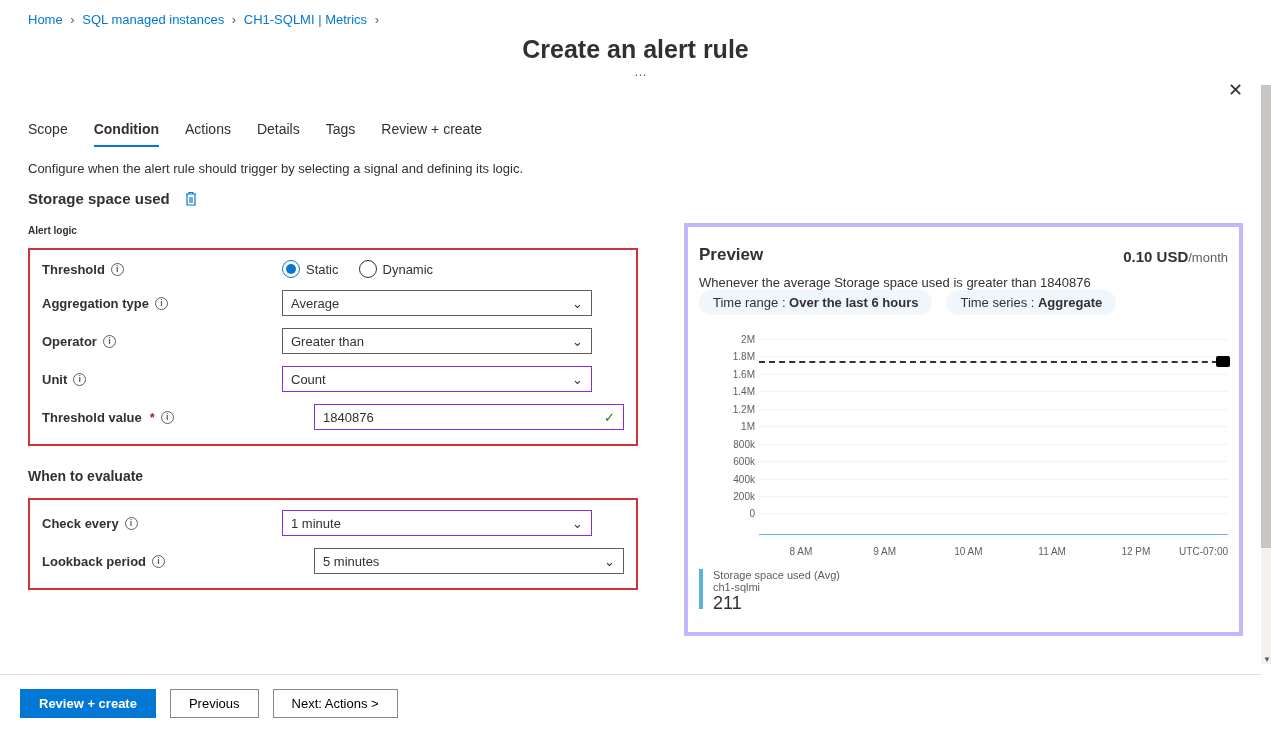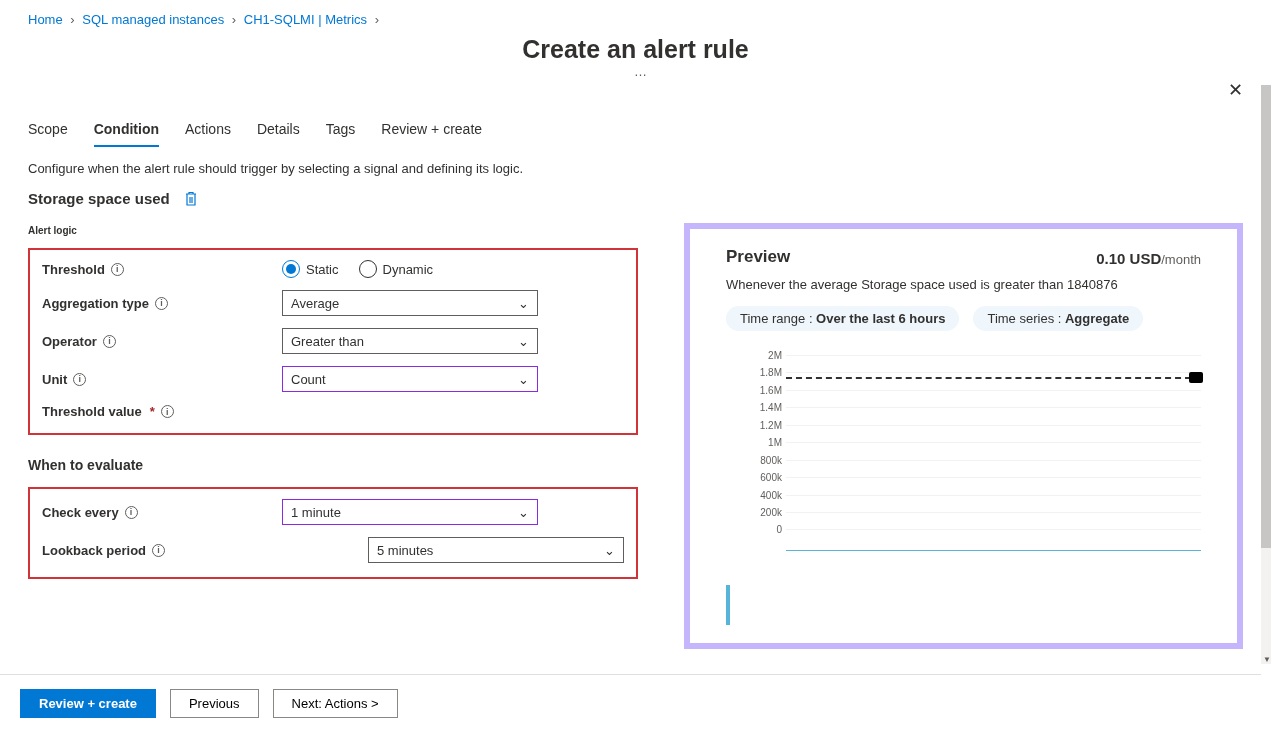--- a/index.html
+++ b/index.html
@@ -23,53 +23,53 @@
 
 .desc { padding: 14px 28px 14px; font-size: 13px; color: #323130; }
 
 .signal-row { display: flex; align-items: center; gap: 14px; padding: 0 28px 16px; }
 .signal-row .signal { font-size: 15px; font-weight: 600; }
 .trash { color: #0078d4; cursor: pointer; width: 14px; height: 16px; }
 
 
 .main { display: flex; gap: 46px; padding: 0 28px; }
 .left { width: 610px; }
-.right { flex: 1; border: 6px solid #c4b5fd; border-radius: 0; padding: 18px 36px; }
+.right { flex: 1; border: 4px solid #c4b5fd; border-radius: 0; padding: 18px 11px; }
 
 .section-h { font-size: 10px; font-weight: 600; margin: 2px 0 12px; }
 
 .redbox { border: 2px solid #d13438; padding: 10px 12px 14px; margin-bottom: 22px; }
 
 .field { display: flex; align-items: center; margin-bottom: 12px; }
 .field:last-child { margin-bottom: 0; justify-content: space-between; }
 .field .label { width: 240px; font-size: 13px; display: flex; align-items: center; gap: 6px; font-weight: bold; }
 .field .label .req { color: #a4262c; margin-left: 2px; }
 .info { display:inline-flex; width: 13px; height: 13px; border: 1px solid #605e5c; border-radius: 50%; font-size: 9px; color: #605e5c; align-items:center; justify-content:center; }
 
 .radio-group { display: flex; gap: 20px; align-items: center; }
 .radio { display: flex; align-items: center; gap: 6px; font-size: 13px; cursor: pointer; }
 .radio .dot { width: 18px; height: 18px; border: 1px solid #323130; border-radius: 50%; display:flex; align-items:center; justify-content:center; }
 .radio.selected .dot { border-color: #0078d4; }
 .radio.selected .dot::after { content:""; width: 10px; height:10px; background:#0078d4; border-radius:50%; }
 
-.select { width: 256px; height: 26px; border: 1px solid #605e5c; padding: 0 8px; font-size: 13px; display:flex; align-items:center; justify-content:space-between; cursor:pointer; }
+.select { width: 310px; height: 26px; border: 1px solid #605e5c; padding: 0 8px; font-size: 13px; display:flex; align-items:center; justify-content:space-between; cursor:pointer; }
 .select.purple { border-color: #8a2be2; }
 .select .chev { color: #323130; }
 .input { width: 310px; height: 26px; border: 1px solid #8a2be2; padding: 0 8px; font-size: 13px; display:flex; align-items:center; justify-content:space-between; }
 .input .check { color: #107c10; }
 
 .section-h2 { font-size: 14px; font-weight: 600; margin: 4px 0 14px; }
 
 
 .preview-head { display: flex; align-items: flex-end; justify-content: space-between; margin-bottom: 10px; }
 .preview-head h3 { font-size: 17px; font-weight: 600; }
 .price { font-size: 15px; }
 .price b { font-weight: 600; }
 .price .muted { color: #605e5c; font-size: 13px; }
-.preview-desc { font-size: 13px; margin-bottom: 14px; }
+.preview-desc { font-size: 13px; margin-bottom: 0; }
 
 .pills { display: flex; gap: 14px; margin-bottom: 24px; }
 .pill { background: #eff6fc; padding: 5px 14px; border-radius: 14px; font-size: 13px; }
 
 
 .chart-wrap { position: relative; }
 .chart { height: 220px; position: relative; margin-left: 30px; }
 .ylabels { position:absolute; left:-2px; top:0; bottom:24px; width: 28px; }
 .ylabels div { position:absolute; right:0; font-size:10px; color:#605e5c; transform:translateY(-50%); }
 .grid { position:absolute; left:30px; right:0; top:0; bottom:24px; }
@@ -180,20 +180,24 @@
         <div class="select purple">
             <span>Count</span>
             <span class="chev">⌄</span>
           </div>
       </div>
       <div class="field">
         <div class="label">
             <span>Threshold value</span>
             <span class="req">*</span>
             <span class="info">i</span>
+          </div>
+        <div class="input">
+            <span>1840876</span>
+            <span class="check">✓</span>
           </div>
       </div>
     </div>
 
     <div class="section-h2">When to evaluate</div>
     <div class="redbox">
       <div class="field">
         <div class="label">
             <span>Check every</span>
             <span class="info">i</span>
@@ -250,25 +254,38 @@
             <div class="line" style="top: 53.4%;"></div>
             <div class="line" style="top: 44.5%;"></div>
             <div class="line" style="top: 35.6%;"></div>
             <div class="line" style="top: 26.7%;"></div>
             <div class="line" style="top: 17.8%;"></div>
             <div class="line" style="top: 8.9%;"></div>
             <div class="line" style="top: 0%;"></div>
           </div>
         <div class="thresh" style="top:10%"></div>
         <div class="dataline" style="bottom:24px"></div>
+        <div class="xlabels" id="xlabels">
+            <span>8 AM</span>
+            <span>9 AM</span>
+            <span>10 AM</span>
+            <span>11 AM</span>
+            <span>12 PM</span>
+            <span>UTC-07:00</span>
+          </div>
       </div>
     </div>
 
     <div class="legend">
       <div class="bar"></div>
+      <div class="txt">
+        <div class="l1">Storage space used (Avg)</div>
+        <div class="l2">ch1-sqlmi</div>
+        <div class="val">211</div>
+      </div>
     </div>
   </div>
 </div>
 
 <div class="footer">
   <button class="btn primary">Review + create</button>
   <button class="btn">Previous</button>
   <button class="btn">Next: Actions &gt;</button>
 </div>
 

